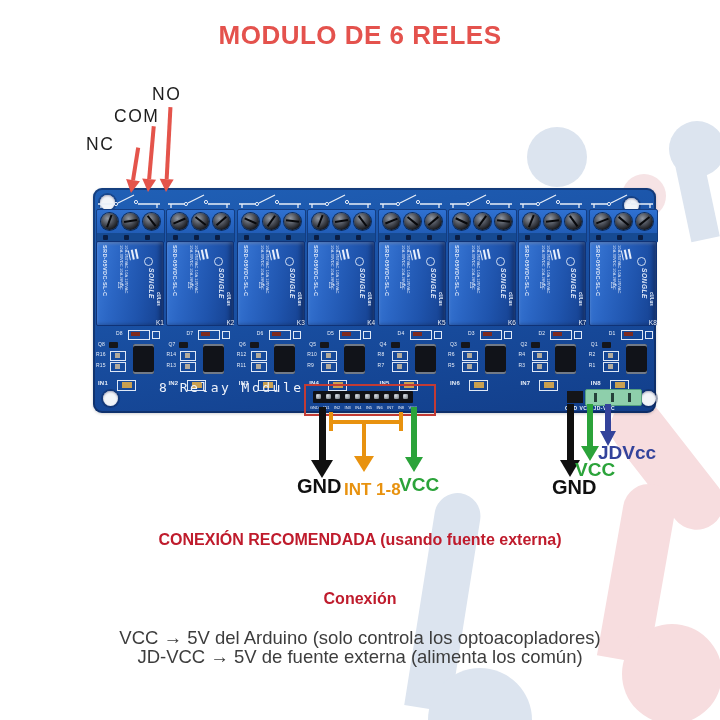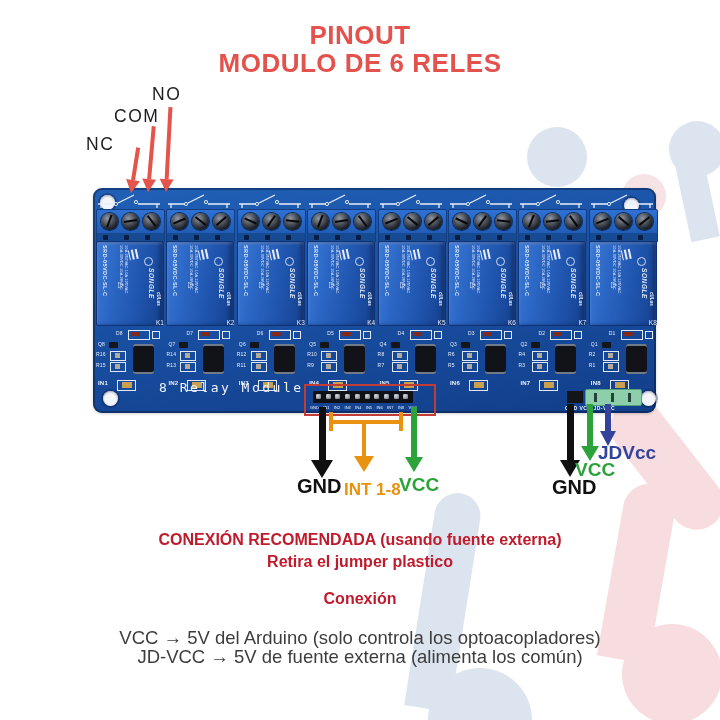--- a/index.html
+++ b/index.html
@@ -157,21 +157,20 @@
   <div class="deco" id="deco-pin-c"></div>
   <div class="deco" id="deco-pin-s"></div>
   <div class="deco" id="deco-pink-f"></div>
   <div class="deco" id="deco-pink-band"></div>
   <div class="deco" id="deco-pink-stem"></div>
   <div class="deco" id="deco-pink-circ"></div>
   <div class="deco" id="deco-blue-stem"></div>
   <div class="deco" id="deco-blue-circ"></div>
 
   <div id="title">
-    <div>PINOUT</div>
     <div>MODULO DE 6 RELES</div>
   </div>
 
   <div class="toplab" id="nc-lab">NC</div>
   <div class="toplab" id="com-lab">COM</div>
   <div class="toplab" id="no-lab">NO</div>
   <div class="rarrow" id="arrow-nc">
       <div class="shaft"></div>
       <div class="head"></div>
     </div>
@@ -725,19 +724,18 @@
     </div>
 
   <div class="blab" id="gnd-b-lab">GND</div>
   <div class="blab" id="int-lab">INT 1-8</div>
   <div class="blab" id="vcc-b-lab">VCC</div>
   <div class="blab" id="gnd-r-lab">GND</div>
   <div class="blab" id="vcc-r-lab">VCC</div>
   <div class="blab" id="jdv-lab">JDVcc</div>
 
   <div class="fhead" id="fh1">CONEXIÓN RECOMENDADA (usando fuente externa)</div>
-  <div class="fhead" id="fh2">Retira el jumper plastico</div>
   <div class="fhead" id="fh3">Conexión</div>
   <div id="fbody">
     <div>VCC → 5V del Arduino (solo controla los optoacopladores)</div>
     <div>JD-VCC → 5V de fuente externa (alimenta los común)</div>
   </div>
 </div>
 
 </body></html>

